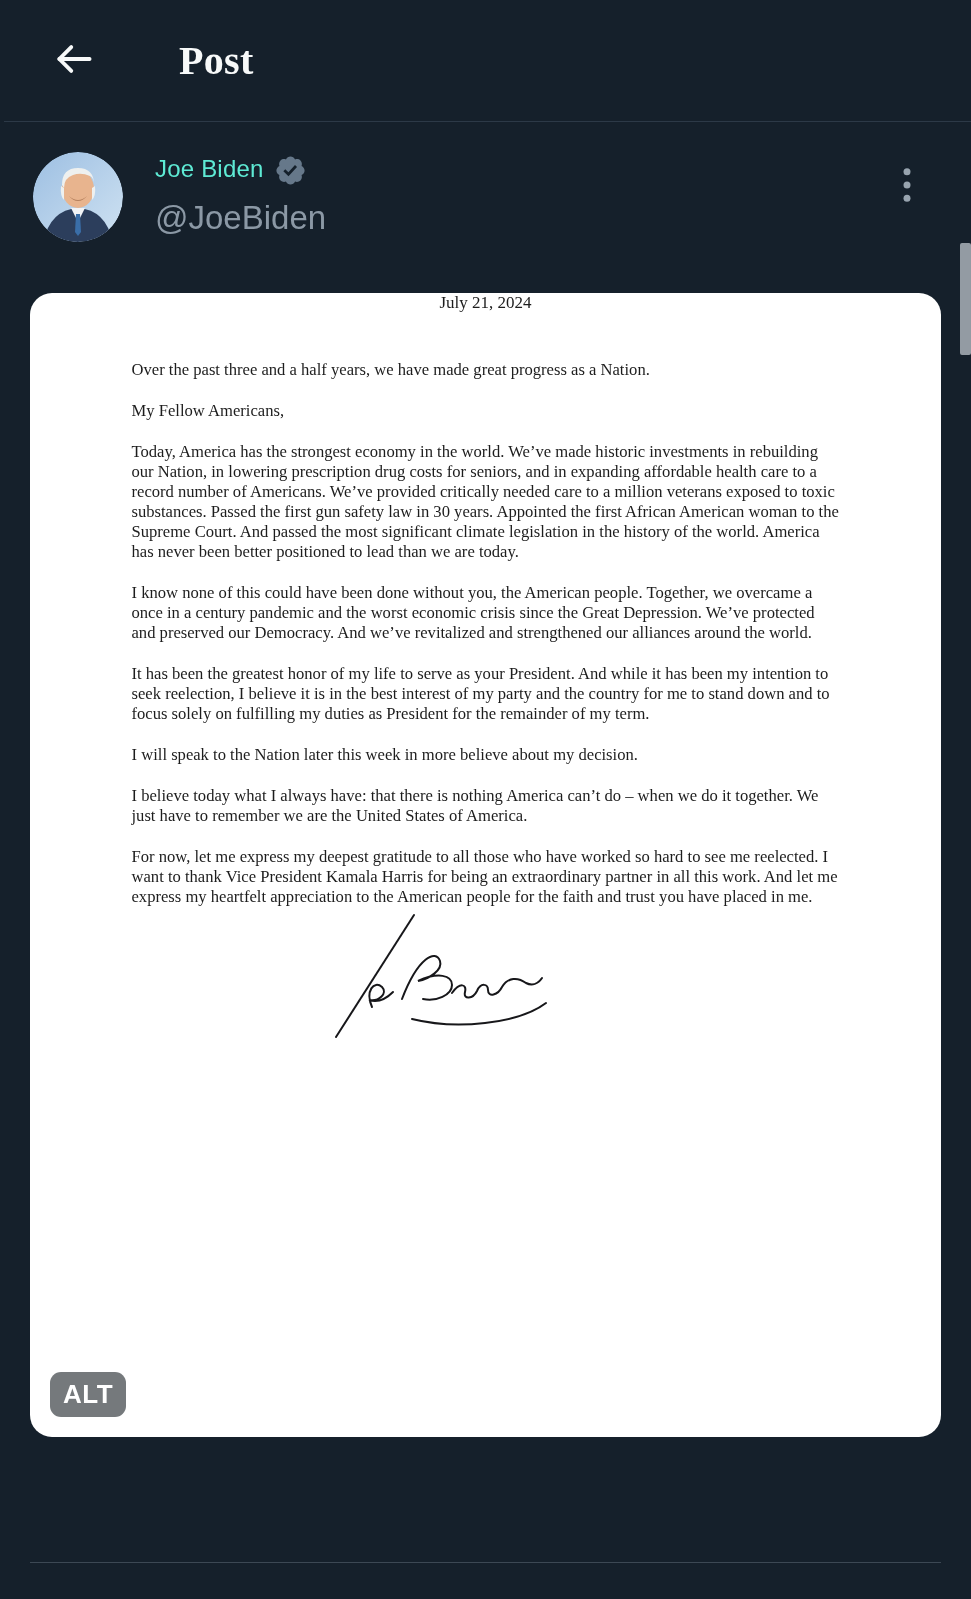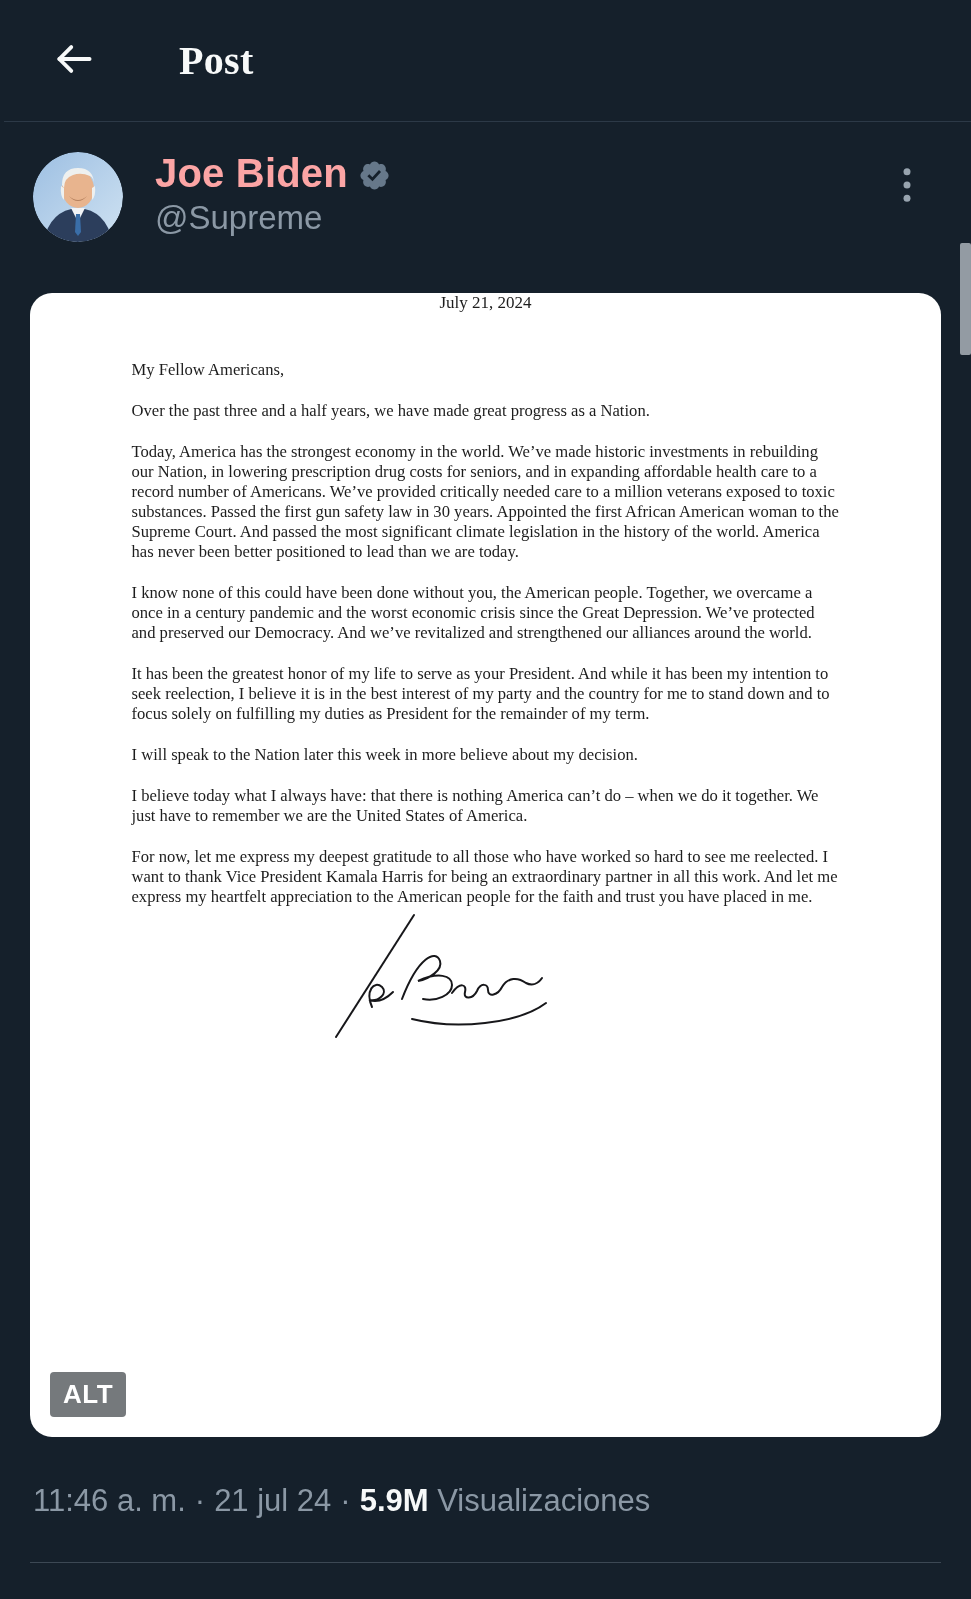--- a/index.html
+++ b/index.html
@@ -21,21 +21,21 @@
     margin-left:81px;color:#f7f9f9;font-size:40px;font-weight:700;letter-spacing:.3px;
   }
   
   .avatar{
     position:absolute;left:33px;top:152px;width:90px;height:90px;border-radius:50%;
     overflow:hidden;cursor:pointer;
   }
   .name-row{
     position:absolute;left:155px;top:151px;display:flex;align-items:center;cursor:pointer;
   }
-  .author-name{color:#fca5a5;font-size:40px;font-weight:700;letter-spacing:.2px;}
+  .author-name{color:#5eead4;font-size:24px;font-weight:400;letter-spacing:.2px;}
   .verified{width:33px;height:33px;margin-left:10px;margin-top:3px;}
   .author-handle{
     position:absolute;left:155px;top:199px;color:#8b98a5;font-size:33px;cursor:pointer;
   }
   .menu-btn{
     position:absolute;left:884px;top:158px;width:46px;height:56px;
     background:none;border:none;padding:0;cursor:pointer;
     display:flex;align-items:center;justify-content:center;
   }
   .menu-btn svg{width:40px;height:44px;}
@@ -58,21 +58,21 @@
   .letter-body{width:708px;margin:47px auto 0;}
   .letter-body p{
     margin:0 0 21px 0;font-size:16.6px;line-height:20px;color:#1d1d1d;
     text-align:left;
   }
   .letter-body p:last-child{margin-bottom:0;}
   .signature{display:block;margin:4px 0 0 296px;width:280px;height:130px;}
   .alt-badge{
     position:absolute;left:20px;bottom:20px;background:#75797c;color:#ffffff;
     font-family:"Liberation Sans",sans-serif;font-weight:700;font-size:26px;
-    padding:7px 13px;border-radius:4px;letter-spacing:.5px;cursor:pointer;
+    padding:7px 13px;border-radius:11px;letter-spacing:.5px;cursor:pointer;
   }
   
   .footer{
     position:absolute;left:33px;top:1481px;width:920px;
     color:#8b98a5;font-size:31px;line-height:40px;white-space:nowrap;
   }
   .footer .views-count{color:#f7f9f9;font-weight:700;}
   .footer .sep{padding:0 9px;}
   .divider{
     position:absolute;left:30px;top:1562px;width:911px;height:1px;background:#3c4854;
@@ -119,59 +119,55 @@
       </g>
     </svg>
   </div>
 
   <div class="name-row">
     <span class="author-name">Joe Biden</span>
     <svg class="verified" viewBox="0 0 24 24">
       <path fill="#66788a" d="M22.25 12c0-1.43-.88-2.67-2.19-3.34.46-1.39.2-2.9-.81-3.91s-2.52-1.27-3.91-.81c-.66-1.31-1.91-2.19-3.34-2.19s-2.67.88-3.33 2.19c-1.4-.46-2.91-.2-3.92.81s-1.26 2.52-.8 3.91c-1.31.67-2.2 1.91-2.2 3.34s.89 2.67 2.2 3.34c-.46 1.39-.21 2.9.8 3.91s2.52 1.26 3.91.81c.67 1.31 1.91 2.19 3.34 2.19s2.68-.88 3.34-2.19c1.39.45 2.9.2 3.91-.81s1.27-2.52.81-3.91c1.31-.67 2.19-1.91 2.19-3.34zm-11.71 4.2L6.8 12.46l1.41-1.42 2.26 2.26 4.8-5.23 1.47 1.36-6.2 6.77z"></path>
     </svg>
   </div>
-  <div class="author-handle">@Supreme</div>
+  <div class="author-handle">@JoeBiden</div>
 
   <button class="menu-btn">
     <span>
       <svg viewBox="0 0 24 26" width="40" height="44">
         <circle cx="12" cy="5" r="2.1" fill="#98a4af"></circle>
         <circle cx="12" cy="13" r="2.1" fill="#98a4af"></circle>
         <circle cx="12" cy="21" r="2.1" fill="#98a4af"></circle>
       </svg>
     </span>
   </button>
 
   <div class="scrollbar"></div>
 
   <div class="letter-card">
     <div class="letter-date">July 21, 2024</div>
 
     <div class="letter-body">
+        <p>Over the past three and a half years, we have made great progress as a Nation.</p>
         <p>My Fellow Americans,</p>
-        <p>Over the past three and a half years, we have made great progress as a Nation.</p>
         <p>Today, America has the strongest economy in the world. We’ve made historic investments in rebuilding our Nation, in lowering prescription drug costs for seniors, and in expanding affordable health care to a record number of Americans. We’ve provided critically needed care to a million veterans exposed to toxic substances. Passed the first gun safety law in 30 years. Appointed the first African American woman to the Supreme Court. And passed the most significant climate legislation in the history of the world. America has never been better positioned to lead than we are today.</p>
         <p>I know none of this could have been done without you, the American people. Together, we overcame a once in a century pandemic and the worst economic crisis since the Great Depression. We’ve protected and preserved our Democracy. And we’ve revitalized and strengthened our alliances around the world.</p>
         <p>It has been the greatest honor of my life to serve as your President. And while it has been my intention to seek reelection, I believe it is in the best interest of my party and the country for me to stand down and to focus solely on fulfilling my duties as President for the remainder of my term.</p>
         <p>I will speak to the Nation later this week in more believe about my decision.</p>
         <p>I believe today what I always have: that there is nothing America can’t do – when we do it together. We just have to remember we are the United States of America.</p>
         <p>For now, let me express my deepest gratitude to all those who have worked so hard to see me reelected. I want to thank Vice President Kamala Harris for being an extraordinary partner in all this work. And let me express my heartfelt appreciation to the American people for the faith and trust you have placed in me.</p>
       </div>
 
     <svg class="signature" viewBox="0 0 280 130" fill="none" stroke="#17171a" stroke-width="2" stroke-linecap="round">
       <path d="M88 4 L10 126"></path>
       <path d="M46 96 c -7 -16 2 -27 10 -20 c 6 6 -3 15 -13 13 c 9 3 17 -1 24 -8"></path>
       <path d="M76 88 C 92 46 110 38 114 50 C 117 59 103 68 92 70 C 112 61 126 64 126 74 C 126 84 110 91 97 88"></path>
       <path d="M126 82 c 8 -11 15 -9 13 -1 c -2 8 8 7 12 -1 c 4 -9 11 -7 11 -1 c 0 8 10 5 14 -3 c 6 -10 16 -10 24 -4 c 6 3 12 1 16 -5"></path>
       <path d="M86 108 C 130 119 192 113 220 92"></path>
     </svg>
 
     <div class="alt-badge">ALT</div>
   </div>
 
-  <div class="footer">
-    <span>11:46 a. m.</span><span class="sep">·</span><span>21 jul 24</span><span class="sep">·</span><span class="views-count">5.9M</span>
-    <span>Visualizaciones</span>
-  </div>
 
   <div class="divider"></div>
 
 </div>
 
 </body></html>

